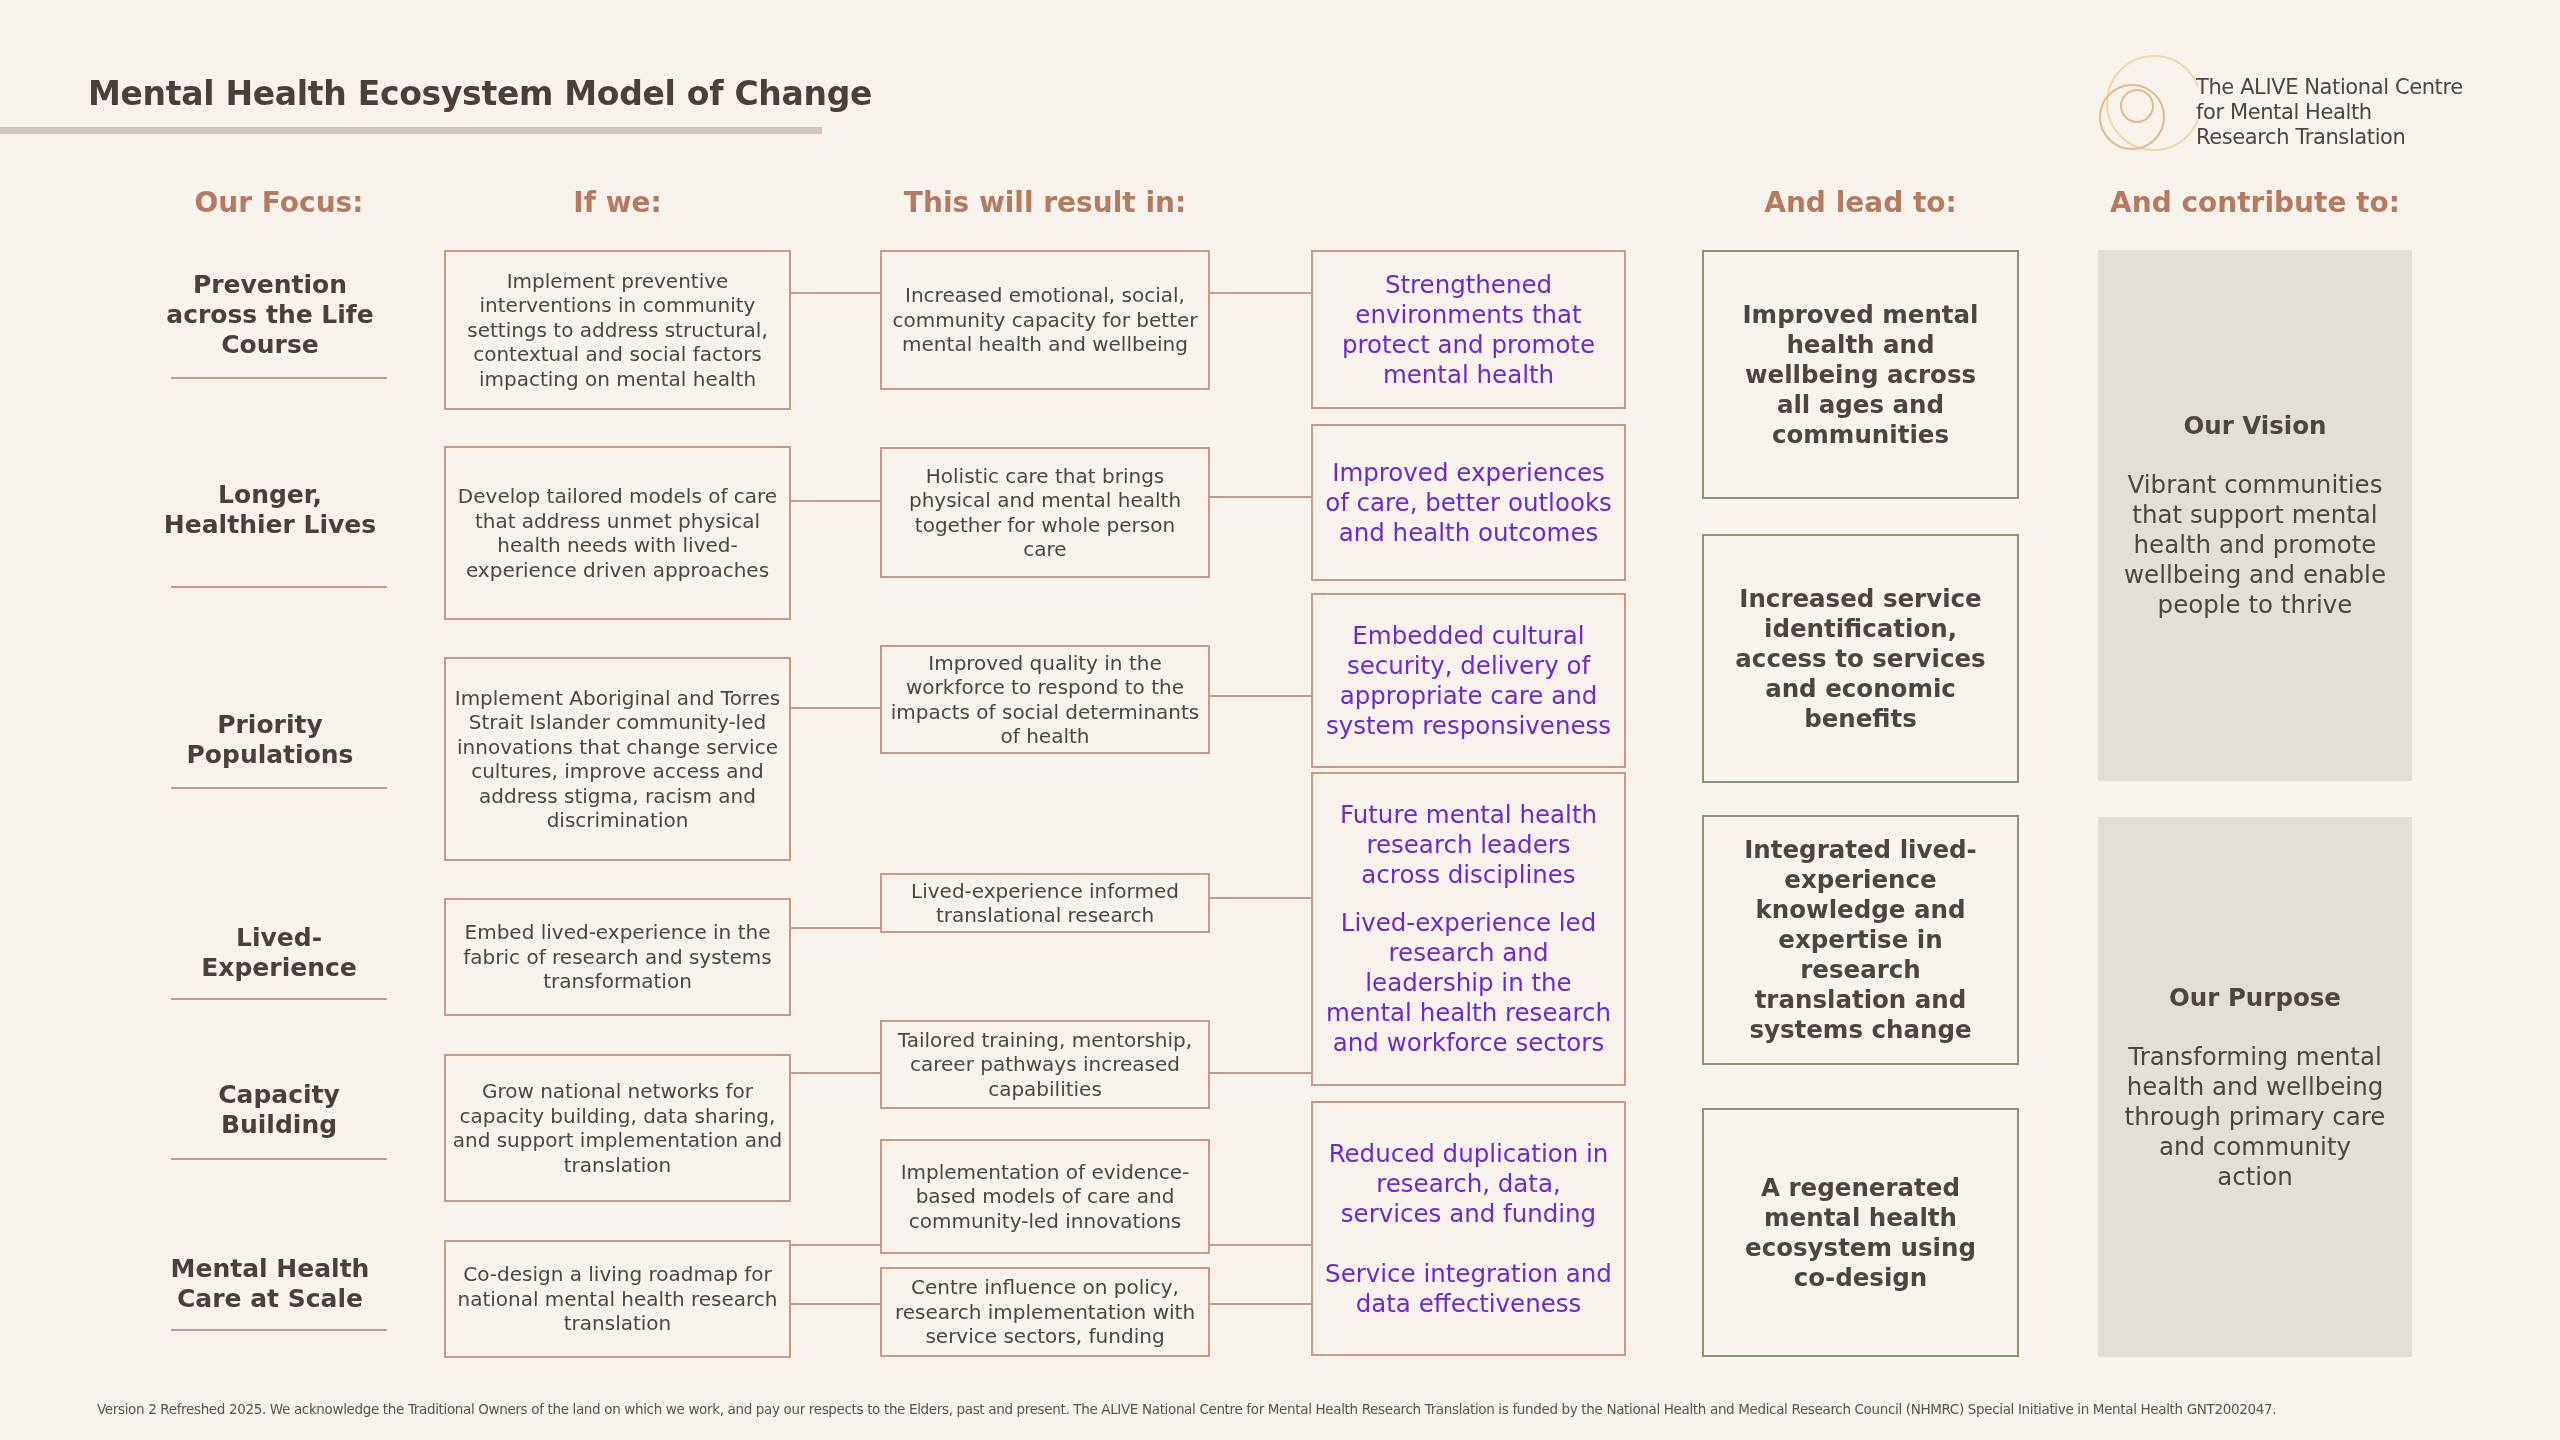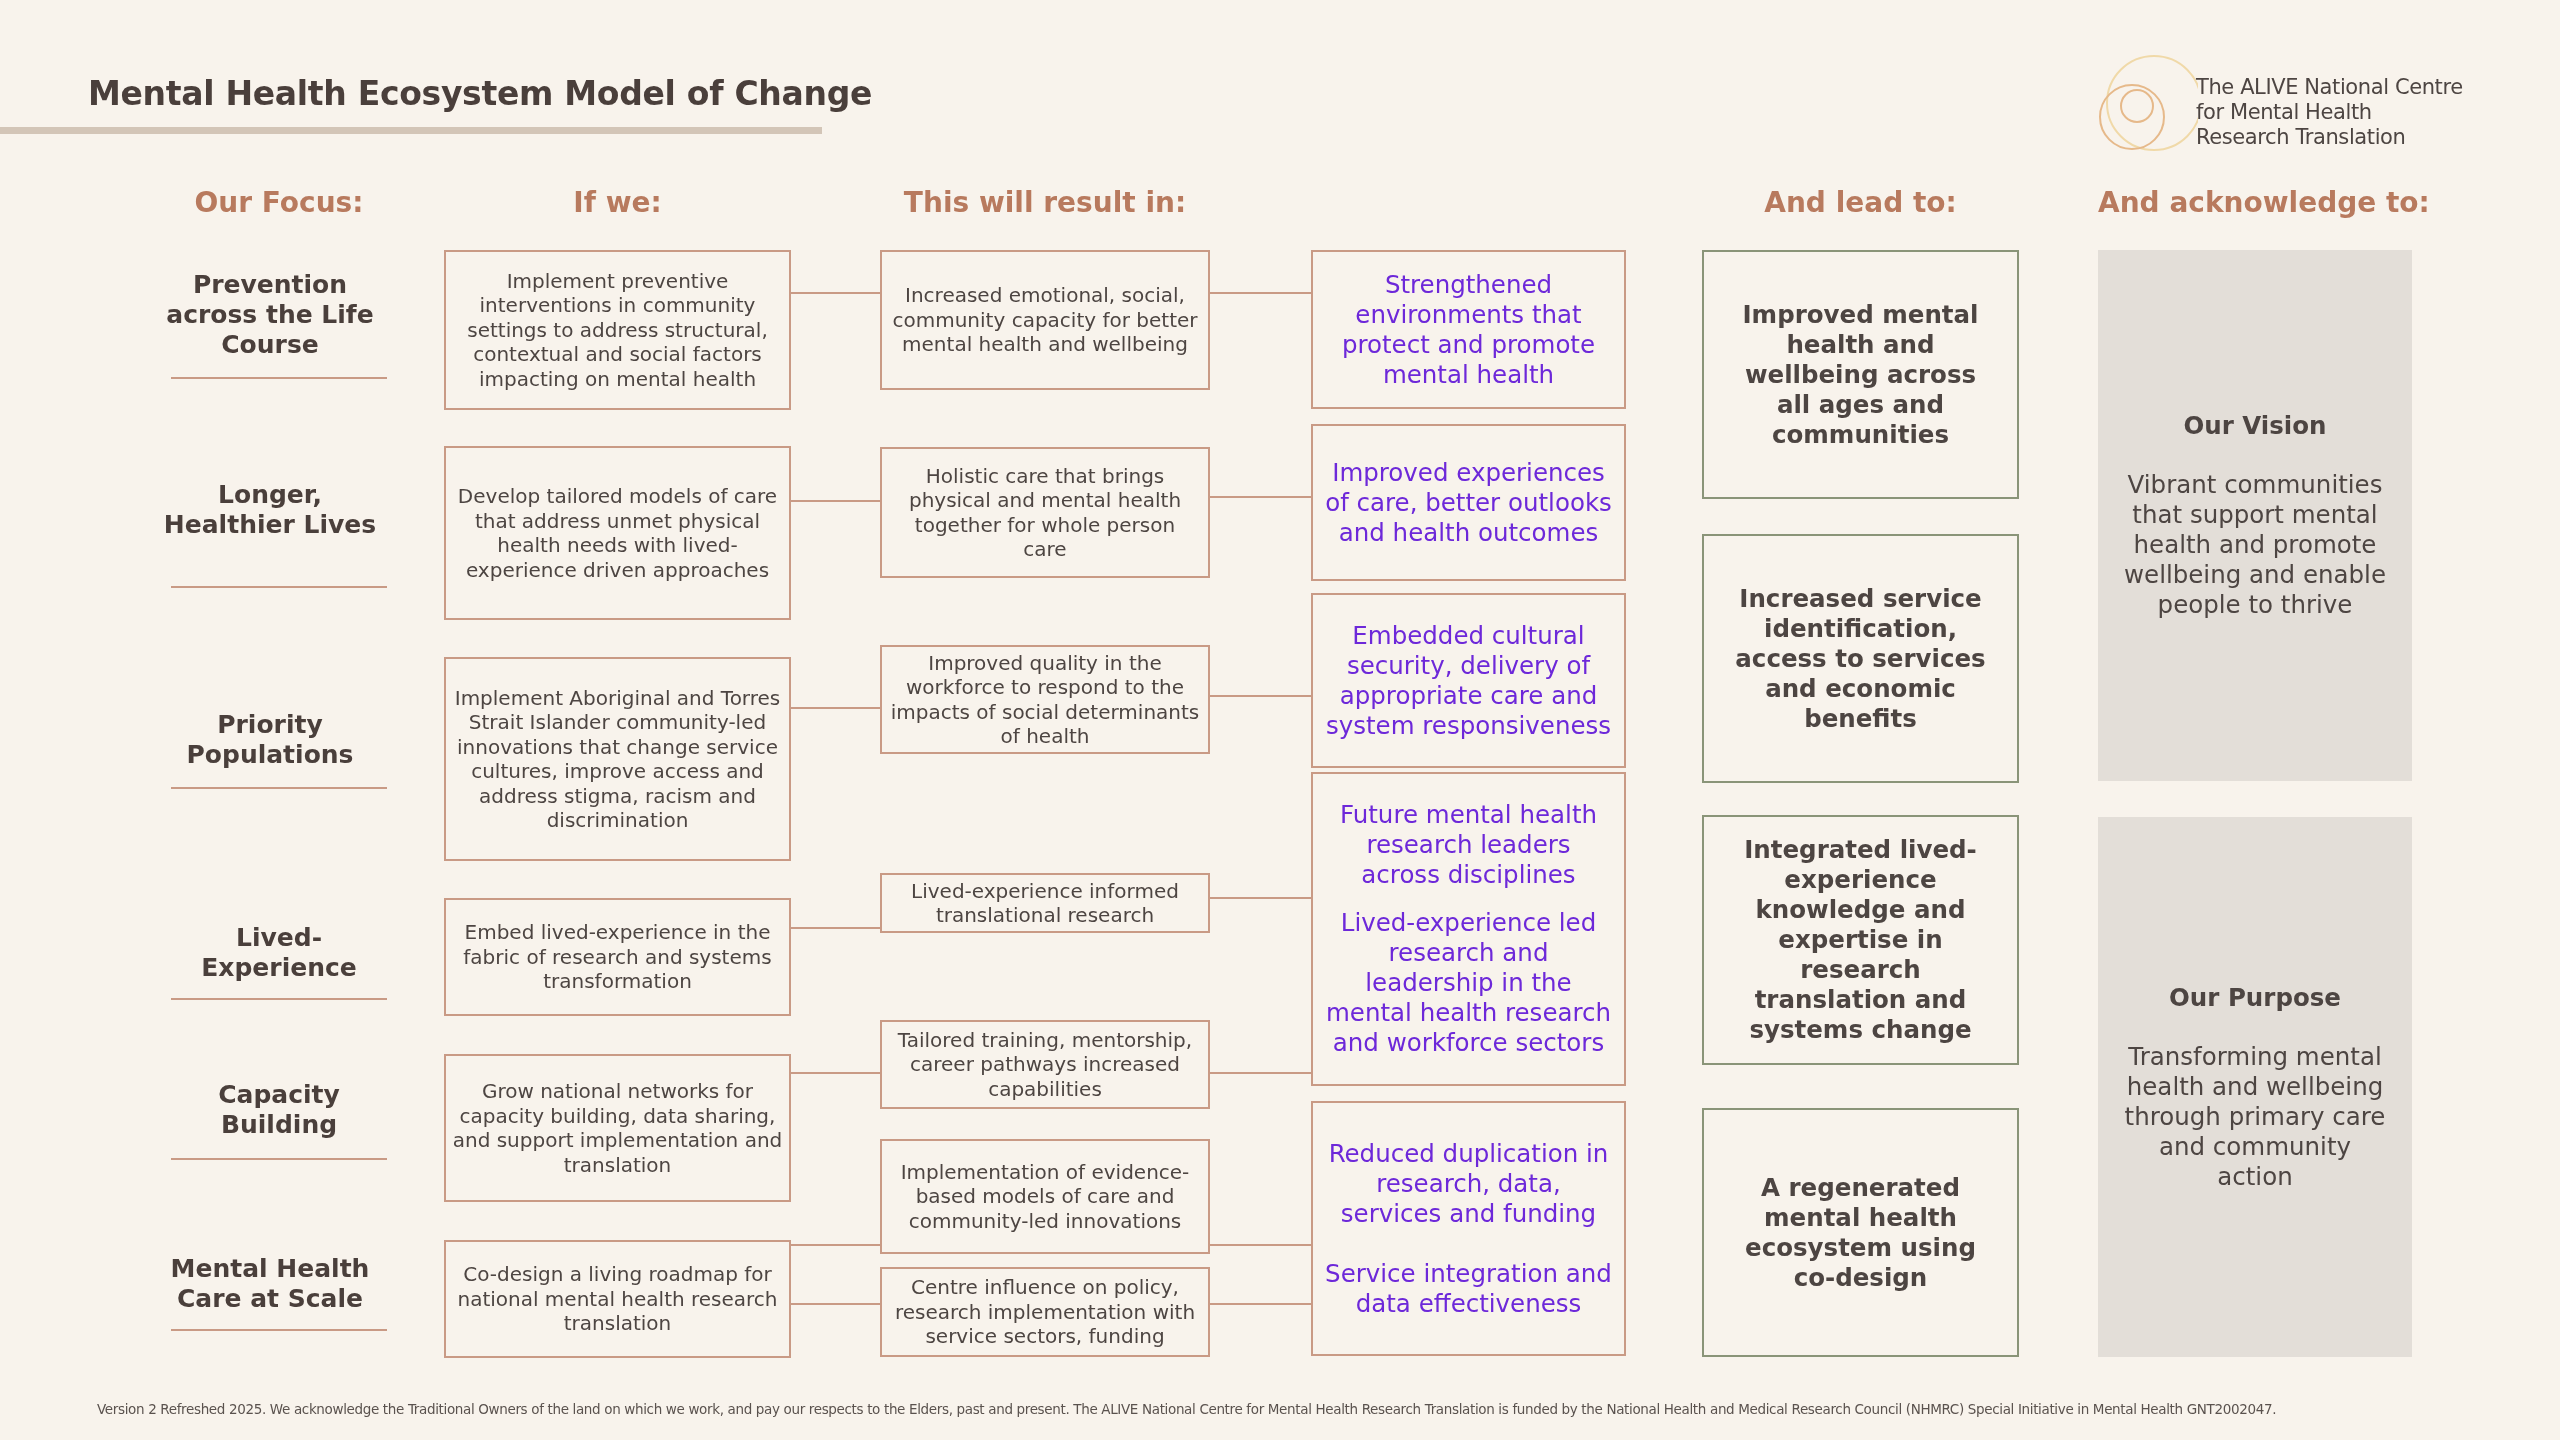--- a/index.html
+++ b/index.html
@@ -44,21 +44,21 @@
     <div>The ALIVE National Centre</div>
     <div>for Mental Health</div>
     <div>Research Translation</div>
   </div>
 </div>
 
 <div class="abs col-head" style="left:171px;width:216px">Our Focus:</div>
 <div class="abs col-head" style="left:444px;width:347px">If we:</div>
 <div class="abs col-head" style="left:880px;width:330px">This will result in:</div>
 <div class="abs col-head" style="left:1702px;width:317px">And lead to:</div>
-<div class="abs col-head" style="left:2098px;width:314px">And acknowledge to:</div>
+<div class="abs col-head" style="left:2098px;width:314px">And contribute to:</div>
 
 <div class="abs focus" style="top:270px">Prevention across the Life Course</div>
 <div class="abs focus-line" style="top:377px"></div>
 <div class="abs focus" style="top:480px">Longer, Healthier Lives</div>
 <div class="abs focus-line" style="top:586px"></div>
 <div class="abs focus" style="top:710px">Priority Populations</div>
 <div class="abs focus-line" style="top:787px"></div>
 <div class="abs focus" style="top:923px;left:196px;width:166px">Lived-Experience</div>
 <div class="abs focus-line" style="top:998px"></div>
 <div class="abs focus" style="top:1080px;left:206px;width:146px">Capacity Building</div>

